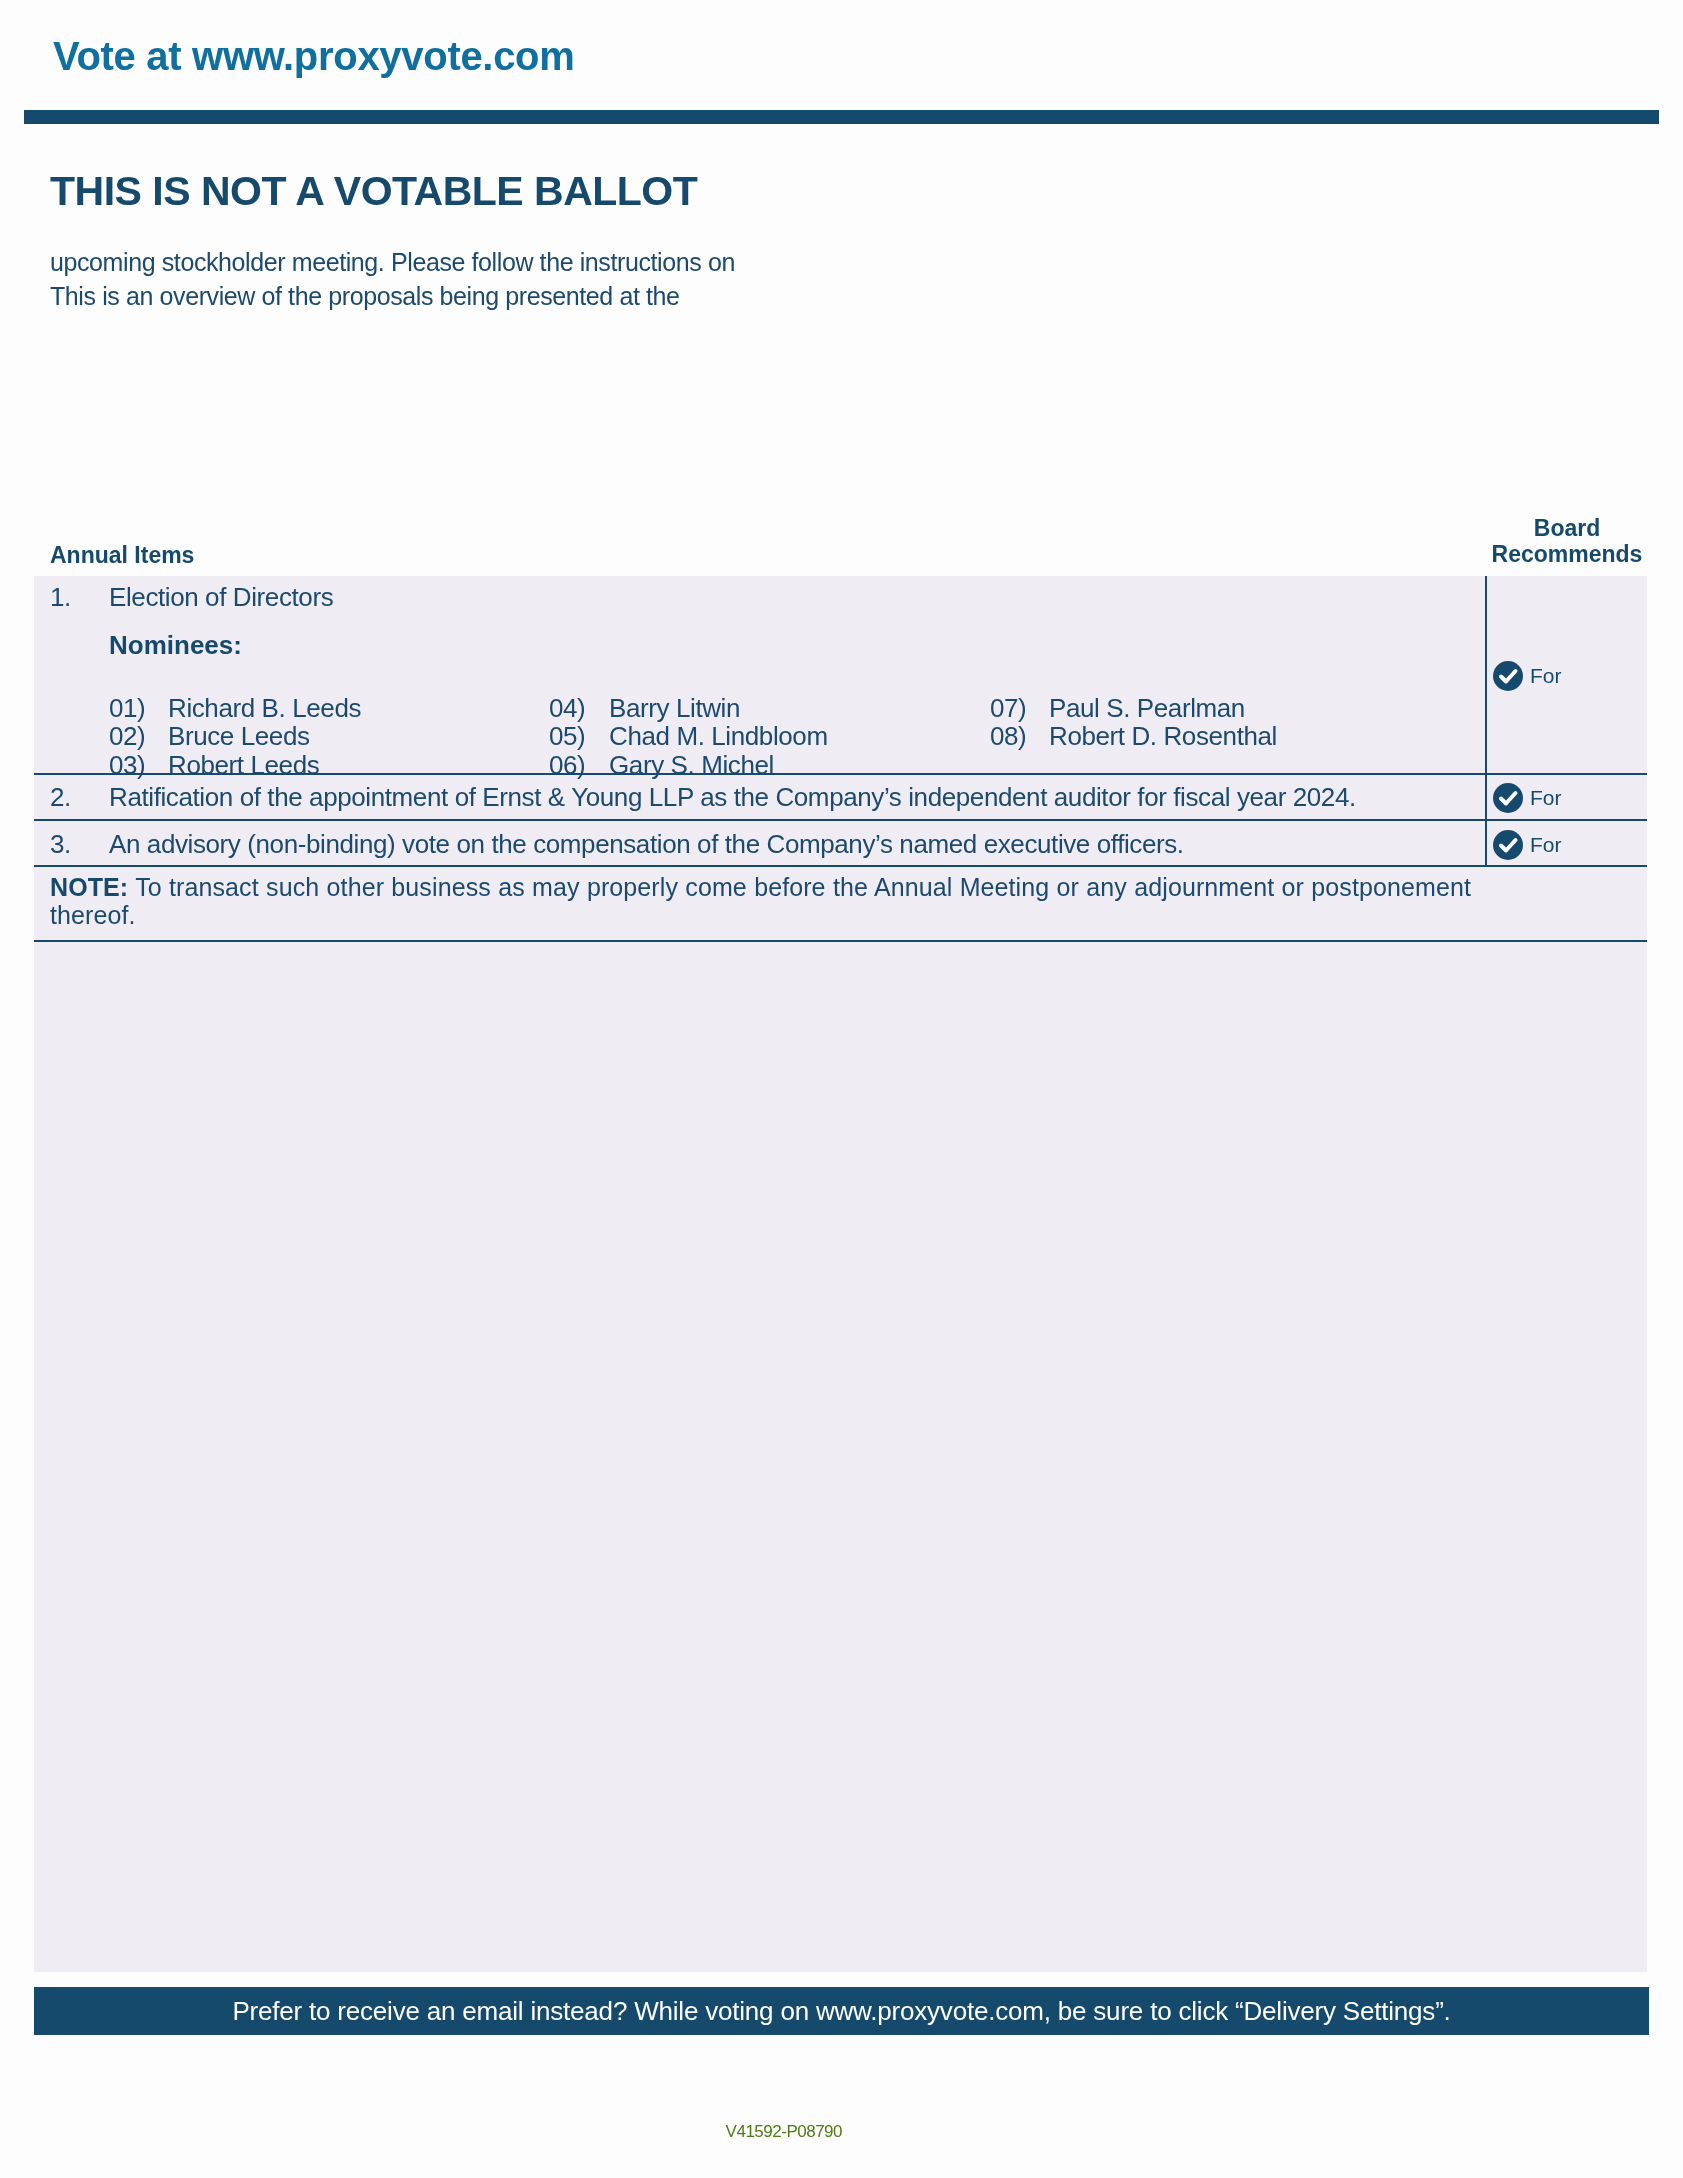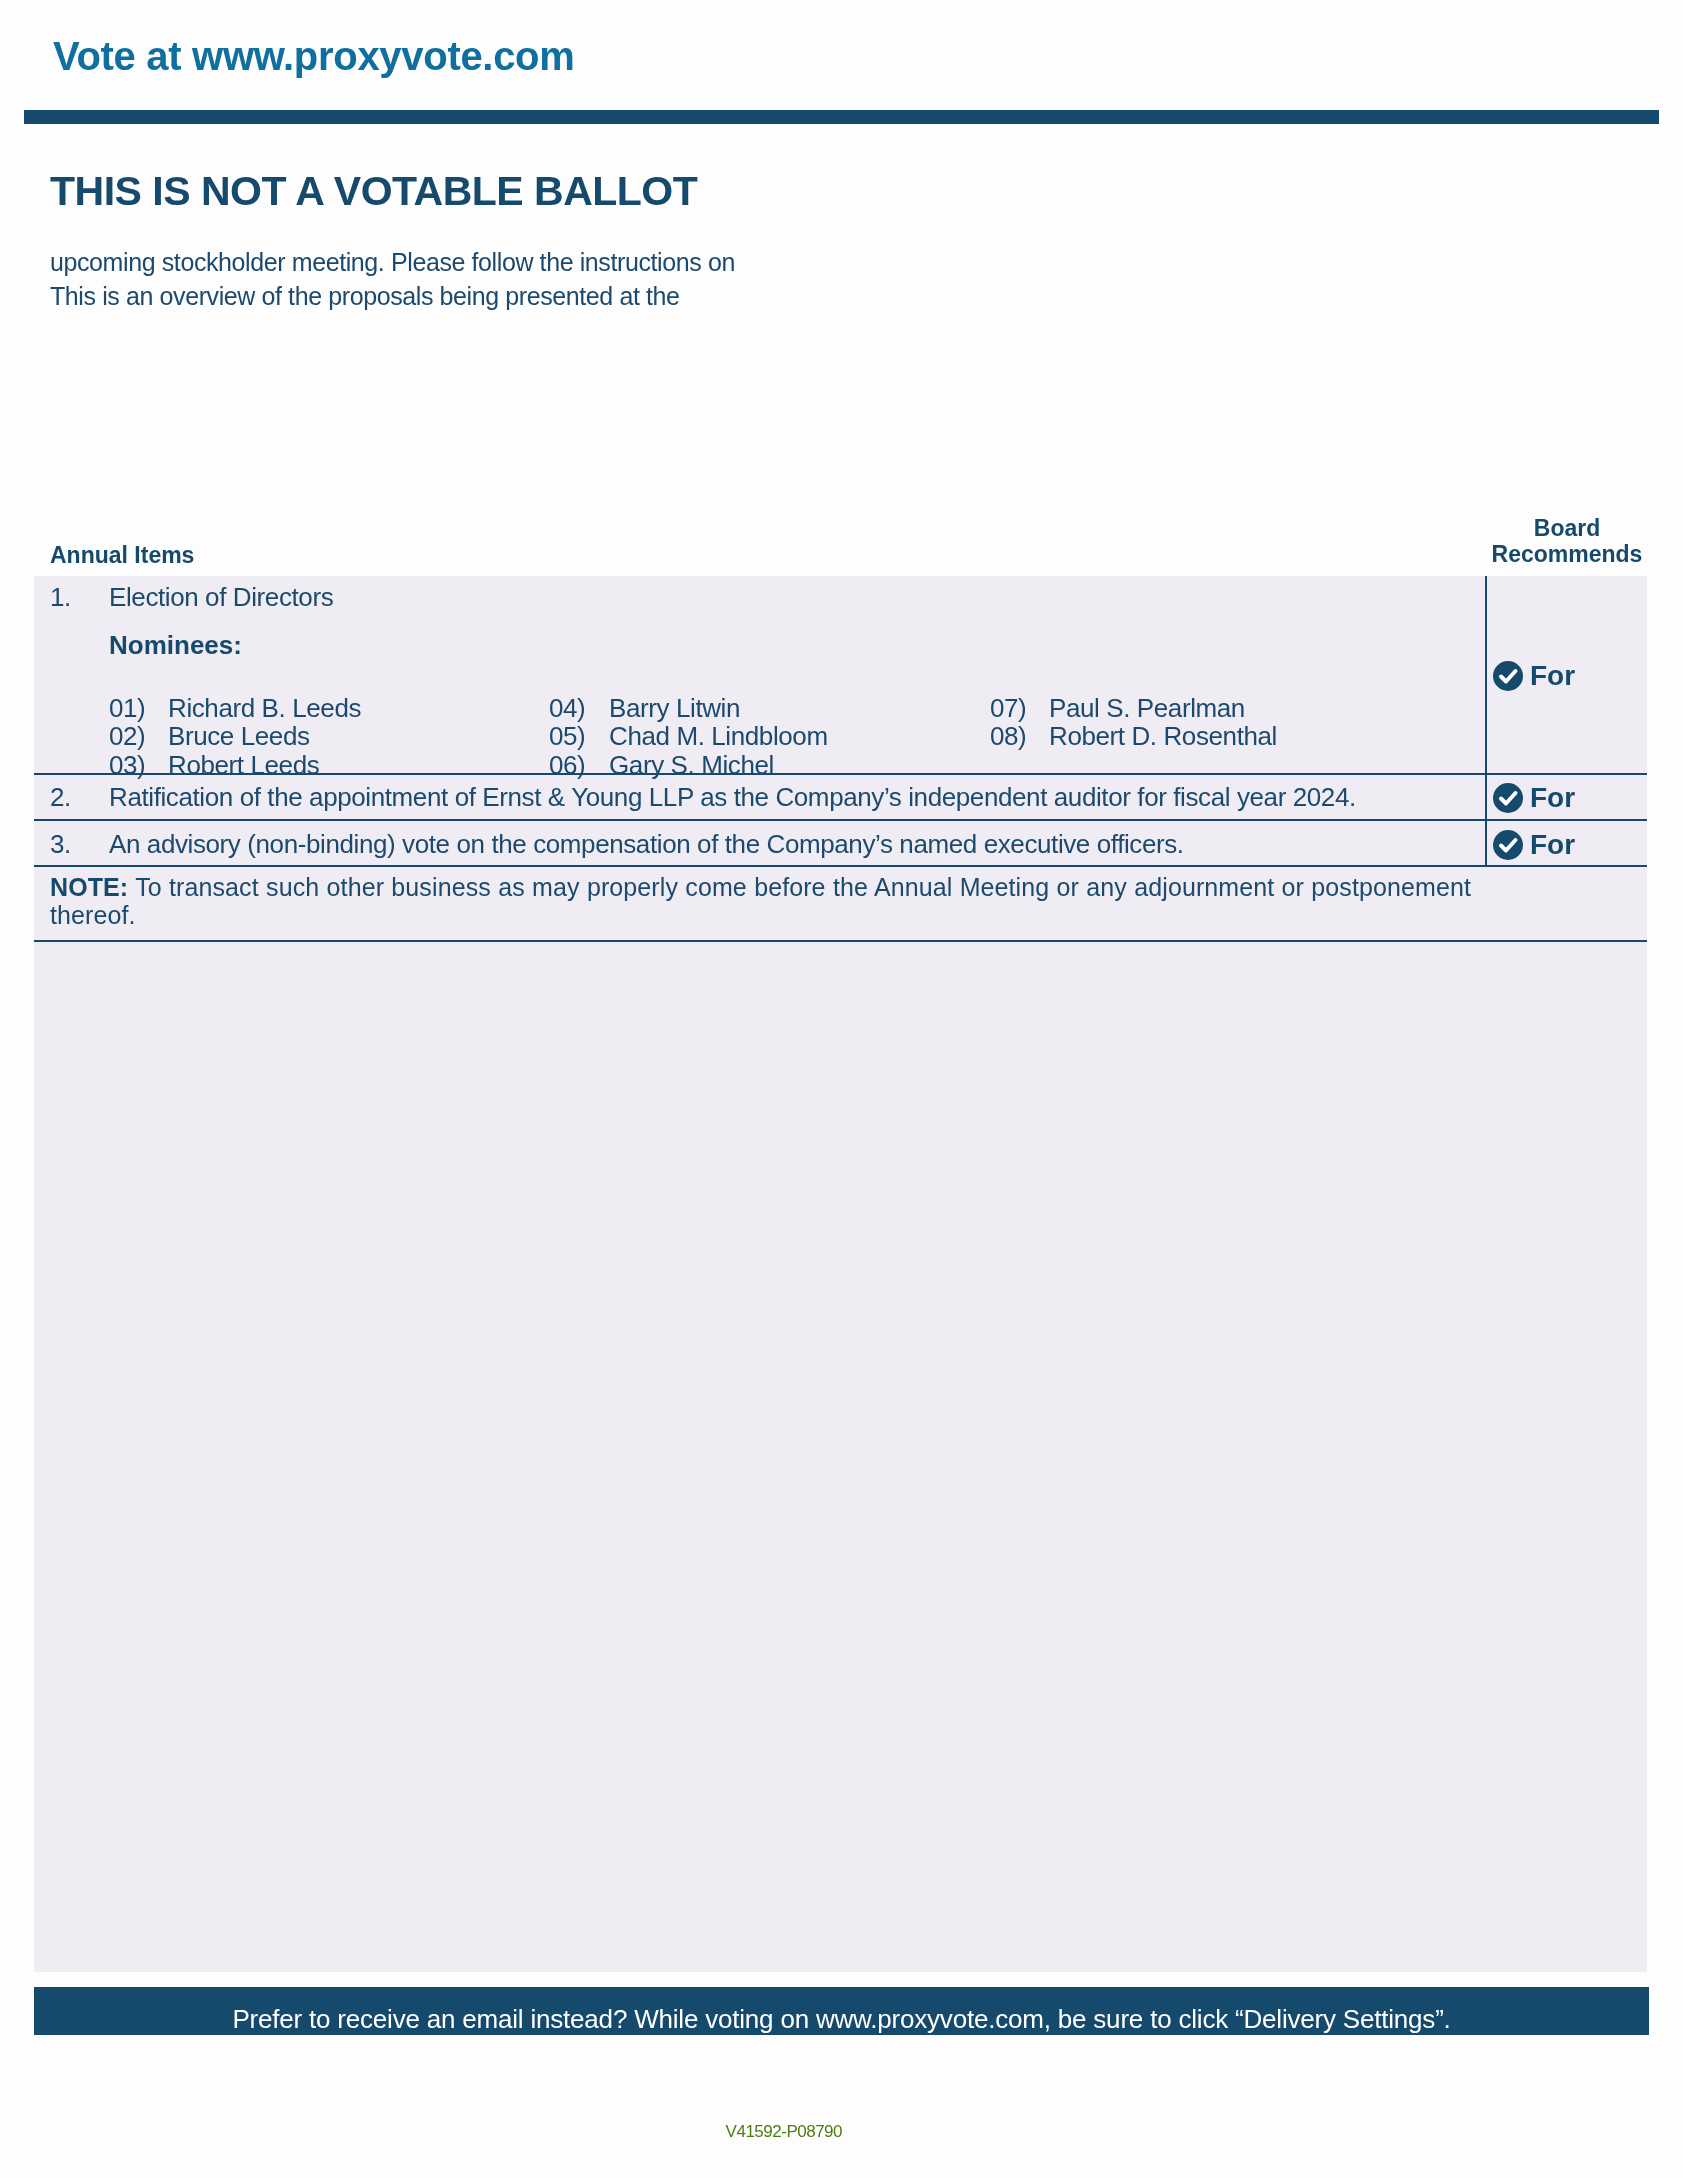--- a/index.html
+++ b/index.html
@@ -44,31 +44,31 @@
   .vline { width: 2px; background: #154a6d; left: 1485px; top: 576px; height: 291px; }
   .txt { font-size: 26px; color: #1c4a6e; white-space: nowrap; letter-spacing: -0.4px; }
   .num { left: 50px; }
   .nominees-label { left: 109px; top: 630px; font-size: 26px; font-weight: bold; color: #154a6d; }
   .nom-num, .nom-name { font-size: 26px; color: #1c4a6e; white-space: nowrap; letter-spacing: -0.4px; margin-top: 16px; }
   .rec {
     display: flex; align-items: center; gap: 6px;
     left: 1492px;
   }
   .rec svg { width: 32px; height: 32px; display: block; }
-  .rec span { font-size: 28px; font-weight: bold; color: #154a6d; }
+  .rec span { font-size: 21px; font-weight: normal; color: #154a6d; }
   .note {
     left: 50px; top: 873px; width: 1421px;
     font-size: 25px; line-height: 28px; color: #1c4a6e;
     text-align: justify; text-align-last: left; letter-spacing: 0.1px;
   }
   .note b { color: #154a6d; }
   .footer-bar {
     left: 34px; top: 1987px; width: 1615px; height: 48px;
     background: #154a6d; color: #ffffff;
-    display: flex; align-items: flex-end; justify-content: center;
+    display: flex; align-items: center; justify-content: center;
     font-size: 26px; white-space: nowrap; letter-spacing: -0.2px;
   }
   .doc-code {
     left: 644px; top: 2122px; width: 198px; text-align: right;
     font-size: 17px; color: #4d7c0f; letter-spacing: -0.5px;
   }
 </style>
 </head>
 <body>
 

